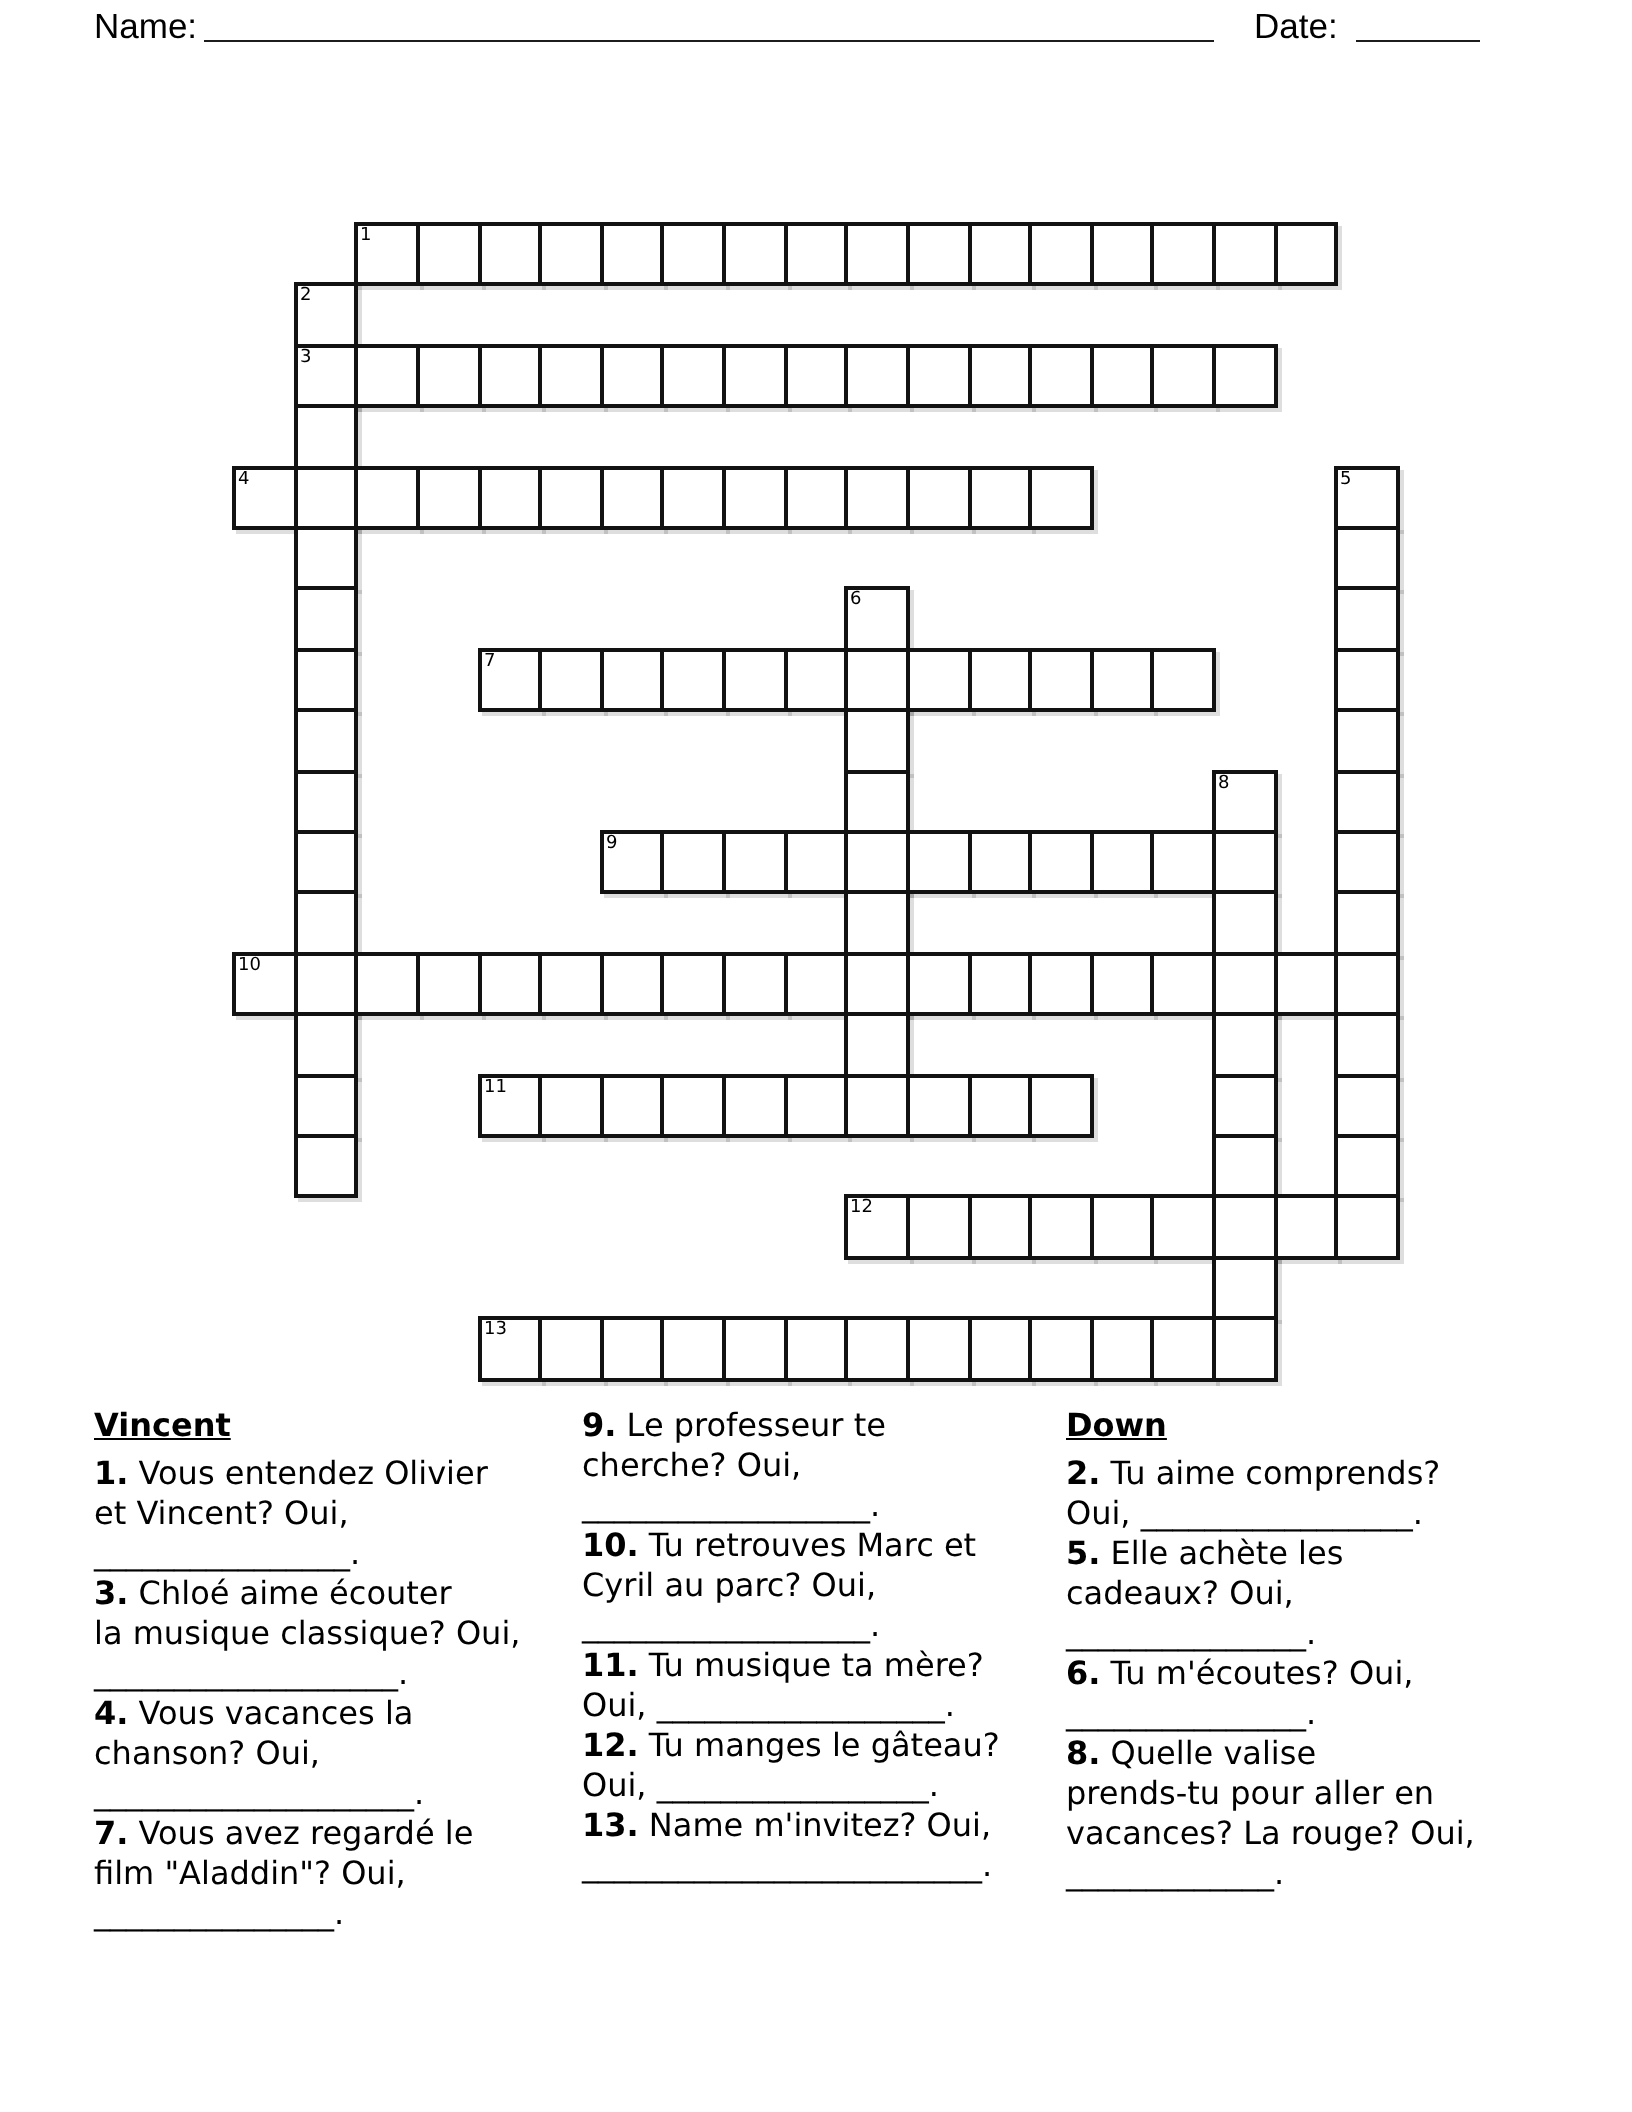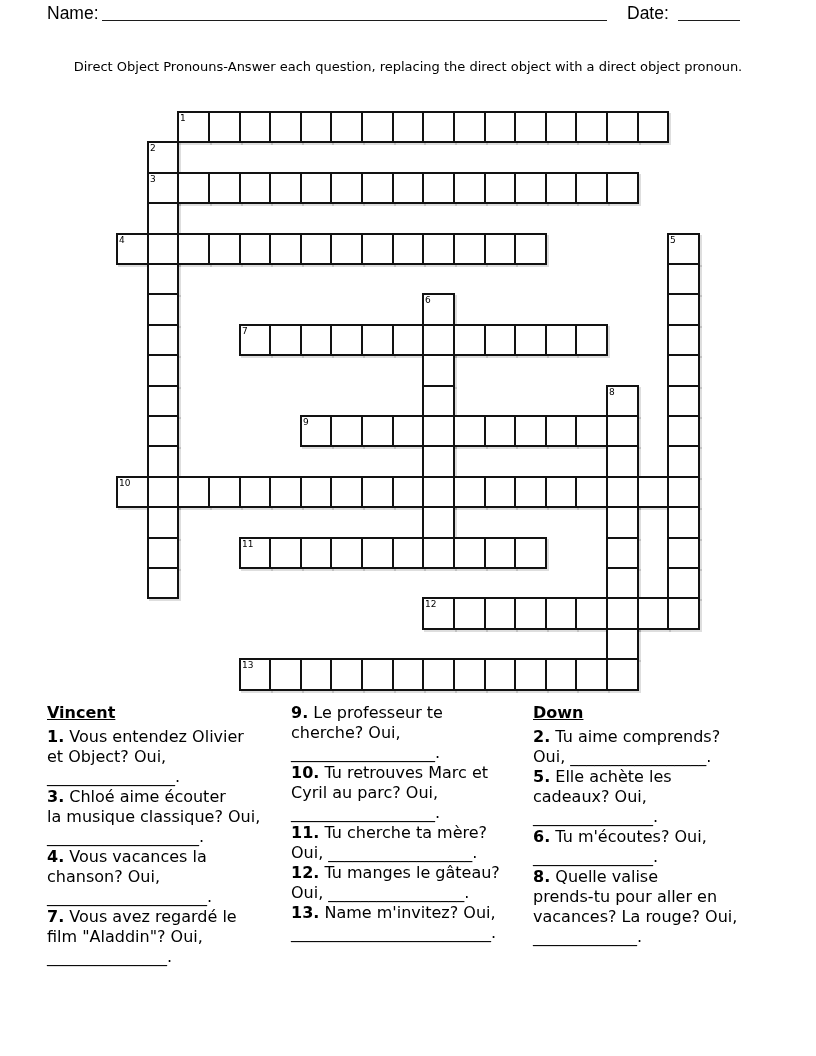--- a/index.html
+++ b/index.html
@@ -34,21 +34,20 @@
 </head>
 <body>
 
 <div class="page">
 
   <span class="hdr-label" id="name-label">Name:</span>
   <div class="fill-line" id="name-line"></div>
   <span class="hdr-label" id="date-label">Date:</span>
   <div class="fill-line" id="date-line"></div>
 
-  <div class="title">Direct Object Pronouns-Answer each question, replacing the direct object with a direct object pronoun.</div>
 
   <div id="grid">
       <div class="cell" style="left: 177px; top: 111px; width: 33px; height: 32px;">
         <span class="cnum">1</span>
       </div>
       <div class="cell" style="left: 208px; top: 111px; width: 33px; height: 32px;"></div>
       <div class="cell" style="left: 239px; top: 111px; width: 32px; height: 32px;"></div>
       <div class="cell" style="left: 269px; top: 111px; width: 33px; height: 32px;"></div>
       <div class="cell" style="left: 300px; top: 111px; width: 32px; height: 32px;"></div>
       <div class="cell" style="left: 330px; top: 111px; width: 33px; height: 32px;"></div>
@@ -222,40 +221,40 @@
       <div class="cell" style="left: 484px; top: 658px; width: 32px; height: 33px;"></div>
       <div class="cell" style="left: 514px; top: 658px; width: 33px; height: 33px;"></div>
       <div class="cell" style="left: 545px; top: 658px; width: 32px; height: 33px;"></div>
       <div class="cell" style="left: 575px; top: 658px; width: 33px; height: 33px;"></div>
       <div class="cell" style="left: 606px; top: 658px; width: 33px; height: 33px;"></div>
     </div>
 
   <div class="clue-col" id="clue-col-0">
       <div class="clue-heading">Vincent</div>
       <p class="clue"><b>1.</b><span> Vous entendez Olivier
-et Object? Oui,
+et Vincent? Oui,
 ________________.</span></p>
       <p class="clue"><b>3.</b><span> Chloé aime écouter
 la musique classique? Oui,
 ___________________.</span></p>
       <p class="clue"><b>4.</b><span> Vous vacances la
 chanson? Oui,
 ____________________.</span></p>
       <p class="clue"><b>7.</b><span> Vous avez regardé le
 film "Aladdin"? Oui,
 _______________.</span></p>
     </div>
   <div class="clue-col" id="clue-col-1">
       <p class="clue"><b>9.</b><span> Le professeur te
 cherche? Oui,
 __________________.</span></p>
       <p class="clue"><b>10.</b><span> Tu retrouves Marc et
 Cyril au parc? Oui,
 __________________.</span></p>
-      <p class="clue"><b>11.</b><span> Tu cherche ta mère?
+      <p class="clue"><b>11.</b><span> Tu musique ta mère?
 Oui, __________________.</span></p>
       <p class="clue"><b>12.</b><span> Tu manges le gâteau?
 Oui, _________________.</span></p>
       <p class="clue"><b>13.</b><span> Name m'invitez? Oui,
 _________________________.</span></p>
     </div>
   <div class="clue-col" id="clue-col-2">
       <div class="clue-heading">Down</div>
       <p class="clue"><b>2.</b><span> Tu aime comprends?
 Oui, _________________.</span></p>

